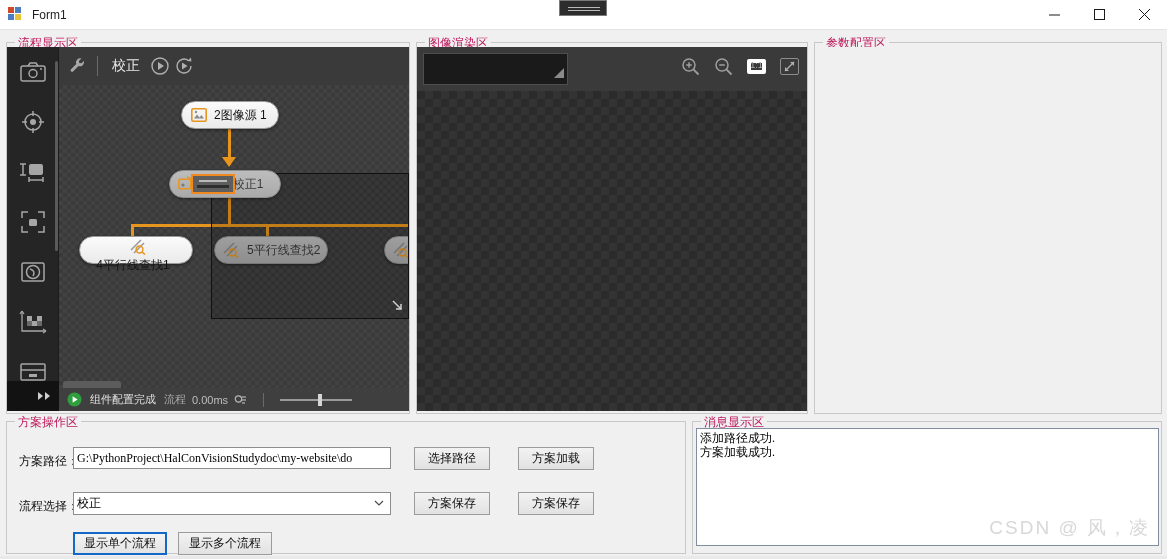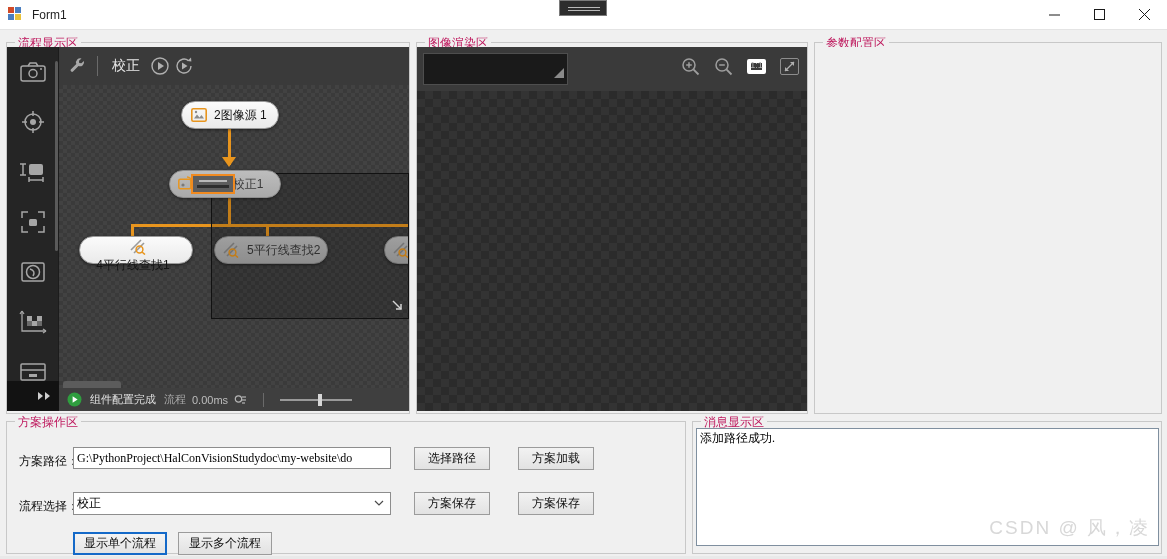--- a/index.html
+++ b/index.html
@@ -542,17 +542,18 @@
   <div class="btn" style="left:511px; top:70px; width:76px; height:23px;">方案保存</div>
 
   <div class="btn focus" style="left:66px; top:110px; width:94px; height:23px;">显示单个流程</div>
   <div class="btn" style="left:171px; top:110px; width:94px; height:23px;">显示多个流程</div>
 </div>
 
 <div class="groupbox" id="msg-group">
   <div class="grouplabel">消息显示区</div>
   <div id="msg-box">
     <div class="msg-line">添加路径成功.</div>
+    <div class="msg-line">方案加载成功.</div>
     <div id="watermark">CSDN @   风，凌</div>
   </div>
 </div>
 
 <div id="bottom-strip"></div>
 
 </body></html>

